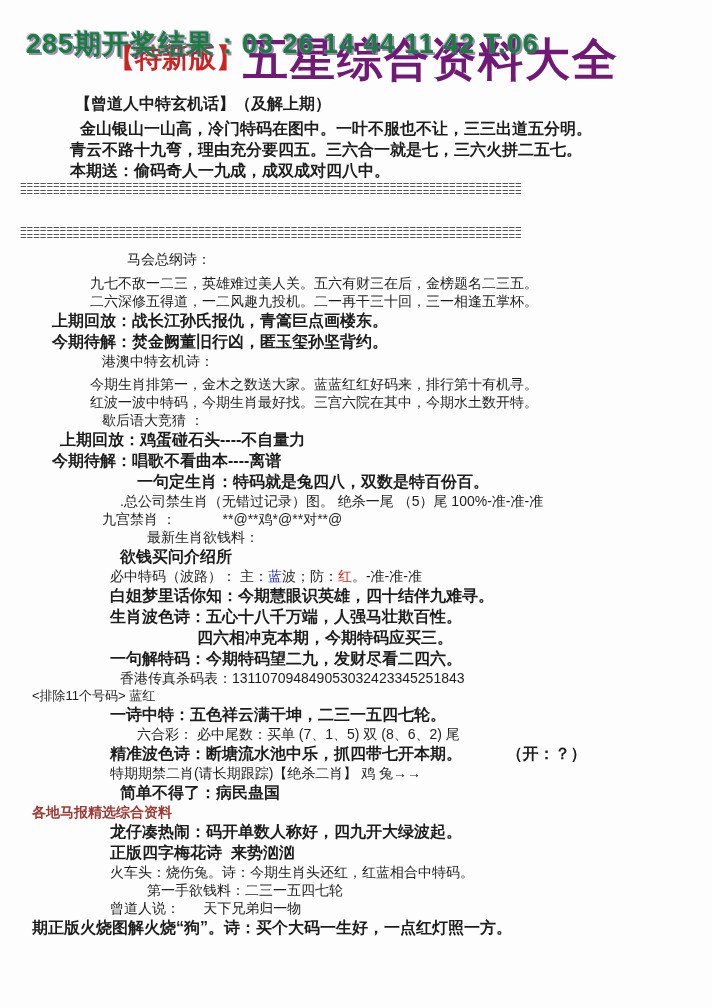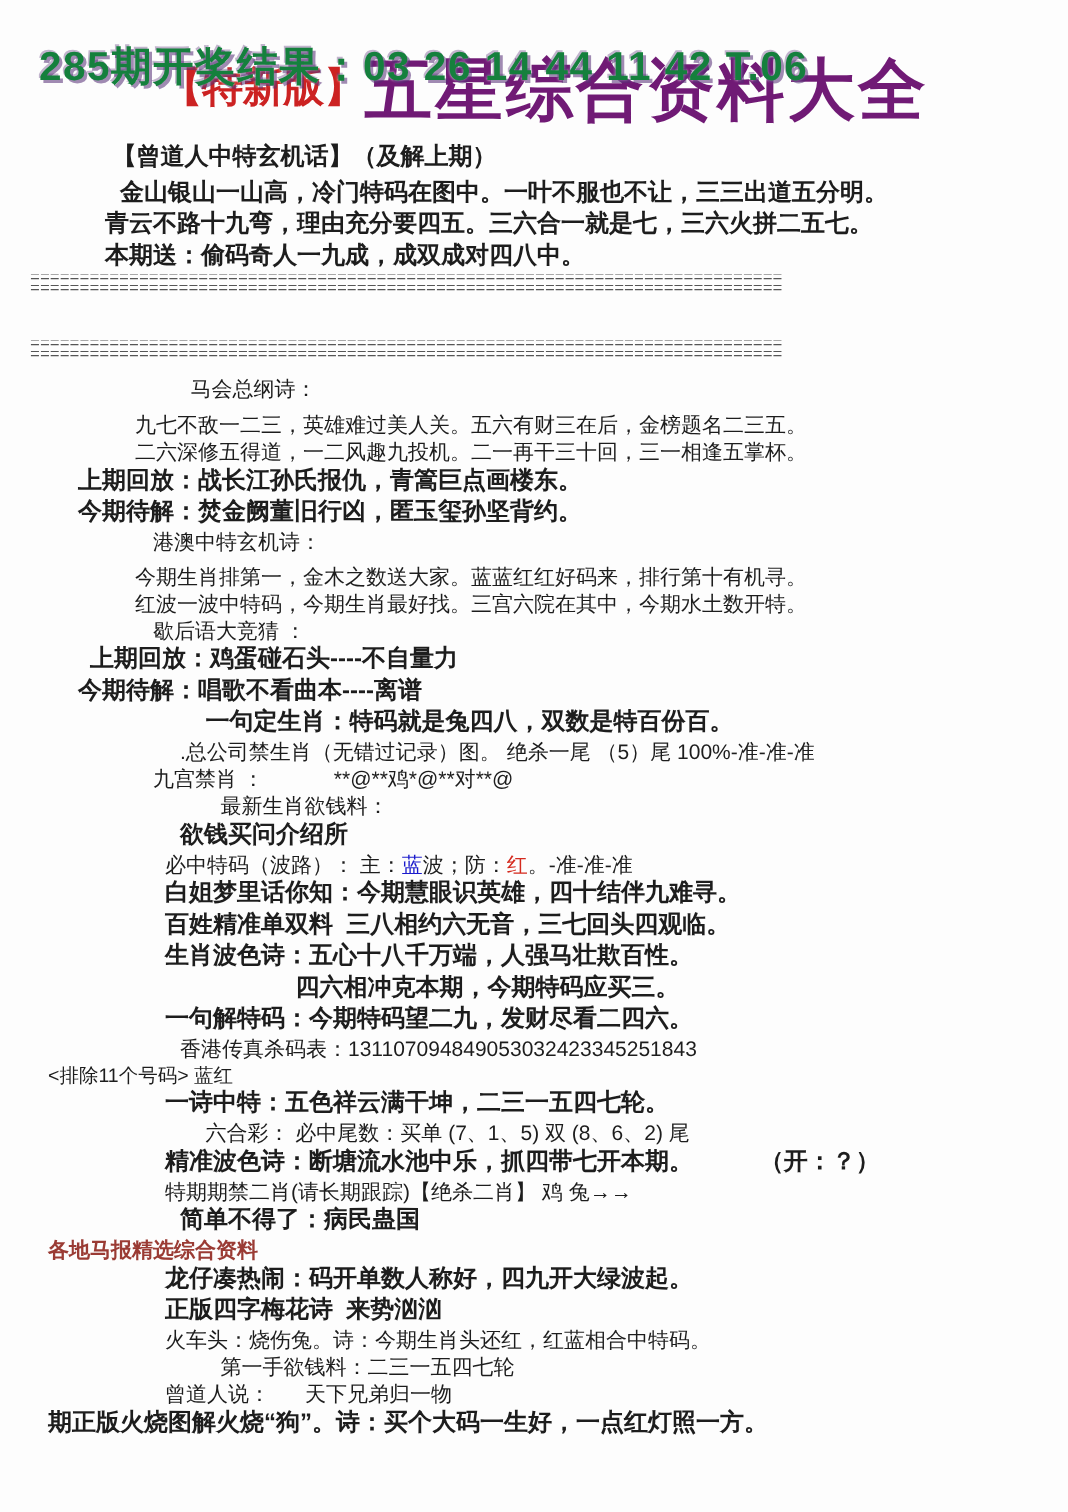--- a/index.html
+++ b/index.html
@@ -76,21 +76,20 @@
     <div class="row md L6">歇后语大竞猜 ：</div>
     <div class="row lg L2">上期回放：鸡蛋碰石头----不自量力</div>
     <div class="row lg L1">今期待解：唱歌不看曲本----离谱</div>
     <div class="row lg L10">一句定生肖：特码就是兔四八，双数是特百份百。</div>
     <div class="row md L8">.总公司禁生肖（无错过记录）图。 绝杀一尾 （5）尾 100%-准-准-准</div>
     <div class="row md L6">九宫禁肖 ：            **@**鸡*@**对**@</div>
     <div class="row md L11">最新生肖欲钱料：</div>
     <div class="row lg L8">欲钱买问介绍所</div>
     <div class="row md L7"><span>必中特码（波路）： 主：</span><span style="color: rgb(26, 26, 204);">蓝</span><span>波；防：</span><span style="color: rgb(212, 42, 30);">红</span><span>。-准-准-准</span></div>
     <div class="row lg L7">白姐梦里话你知：今期慧眼识英雄，四十结伴九难寻。</div>
-    <div class="row lg L7">百姓精准单双料  三八相约六无音，三七回头四观临。</div>
     <div class="row lg L7">生肖波色诗：五心十八千万端，人强马壮欺百性。</div>
     <div class="row lg L12">四六相冲克本期，今期特码应买三。</div>
     <div class="row lg L7">一句解特码：今期特码望二九，发财尽看二四六。</div>
     <div class="row md L8">香港传真杀码表：131107094849053032423345251843</div>
     <div class="row sm L0">&lt;排除11个号码&gt; 蓝红</div>
     <div class="row lg L7">一诗中特：五色祥云满干坤，二三一五四七轮。</div>
     <div class="row md L10">六合彩： 必中尾数：买单 (7、1、5) 双 (8、6、2) 尾</div>
     <div class="row lg L7">精准波色诗：断塘流水池中乐，抓四带七开本期。          （开：？）</div>
     <div class="row md L7">特期期禁二肖(请长期跟踪)【绝杀二肖】 鸡 兔→→</div>
     <div class="row lg L8">简单不得了：病民蛊国</div>

